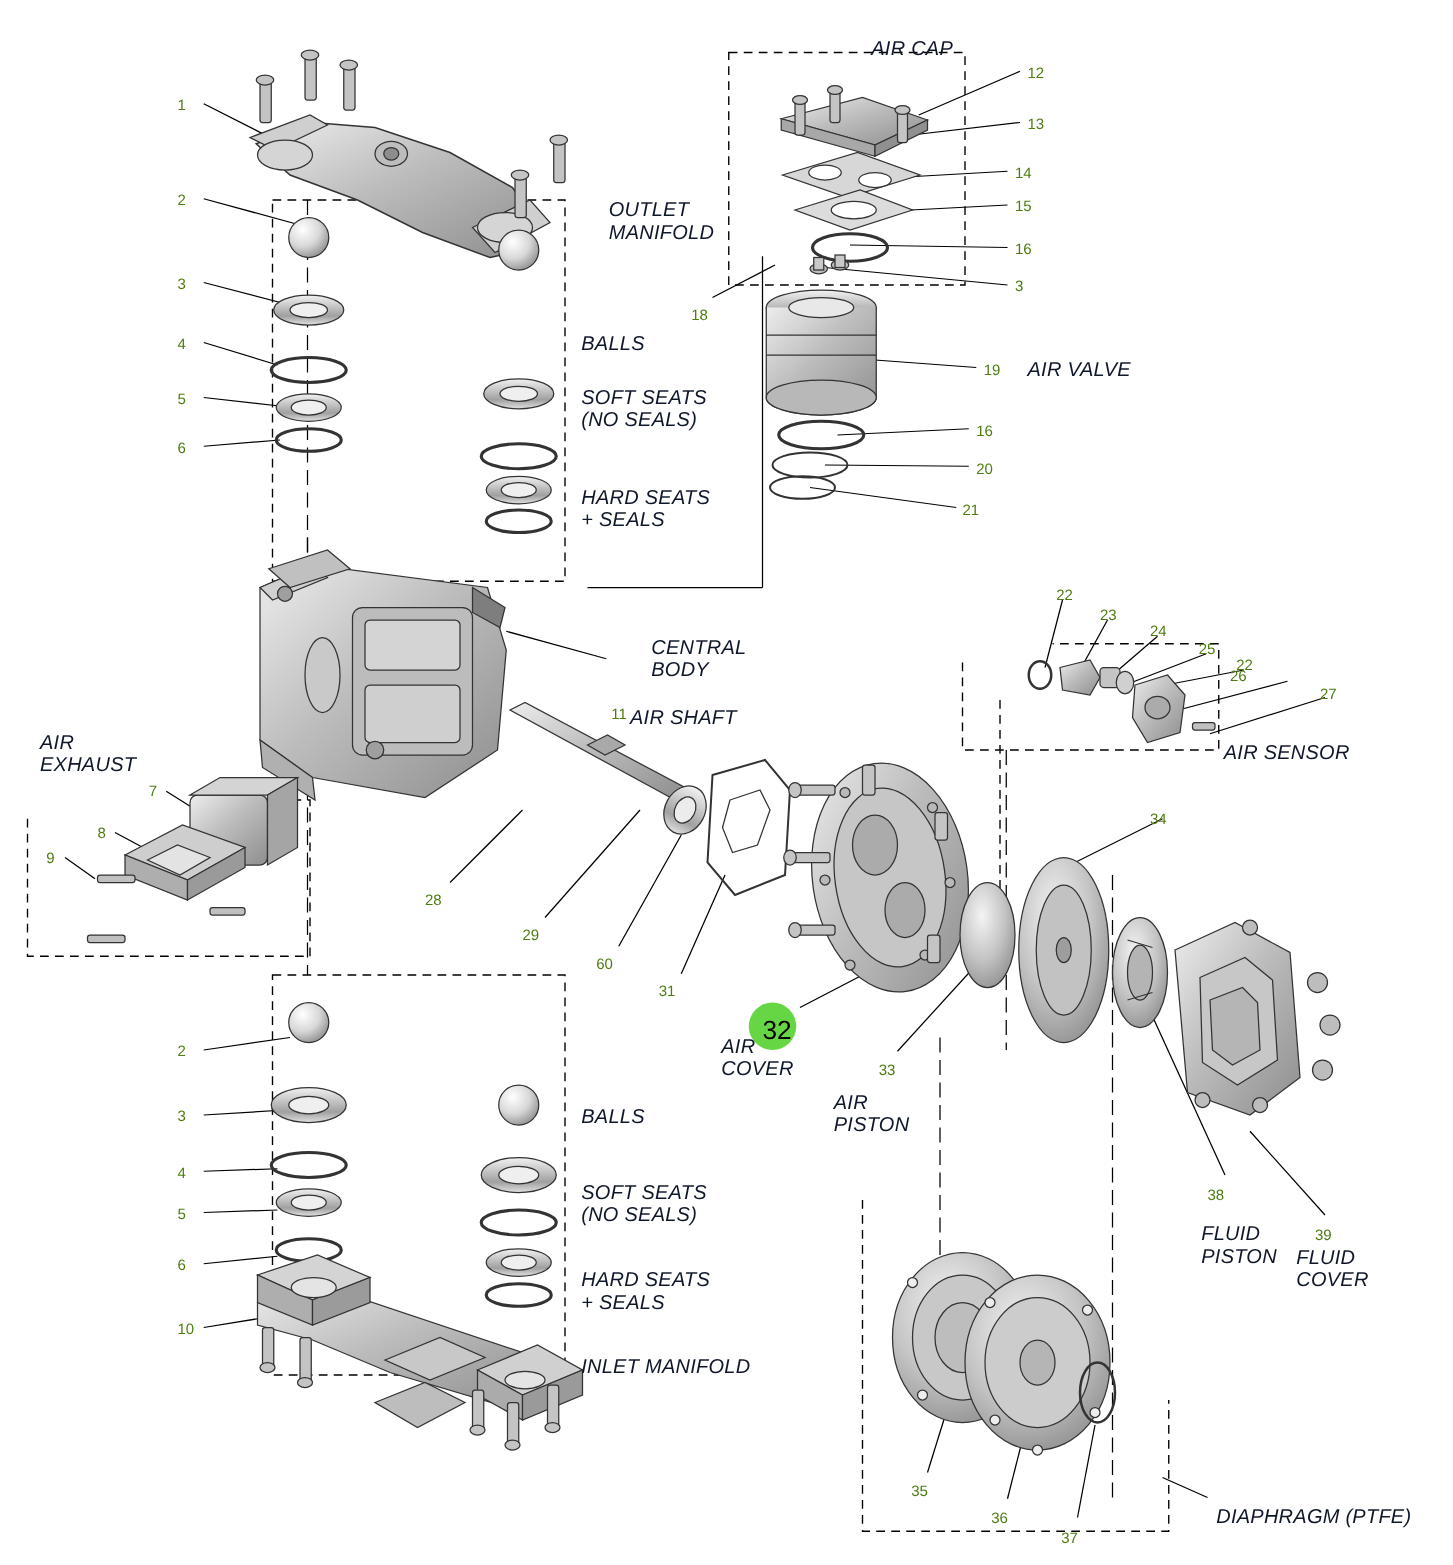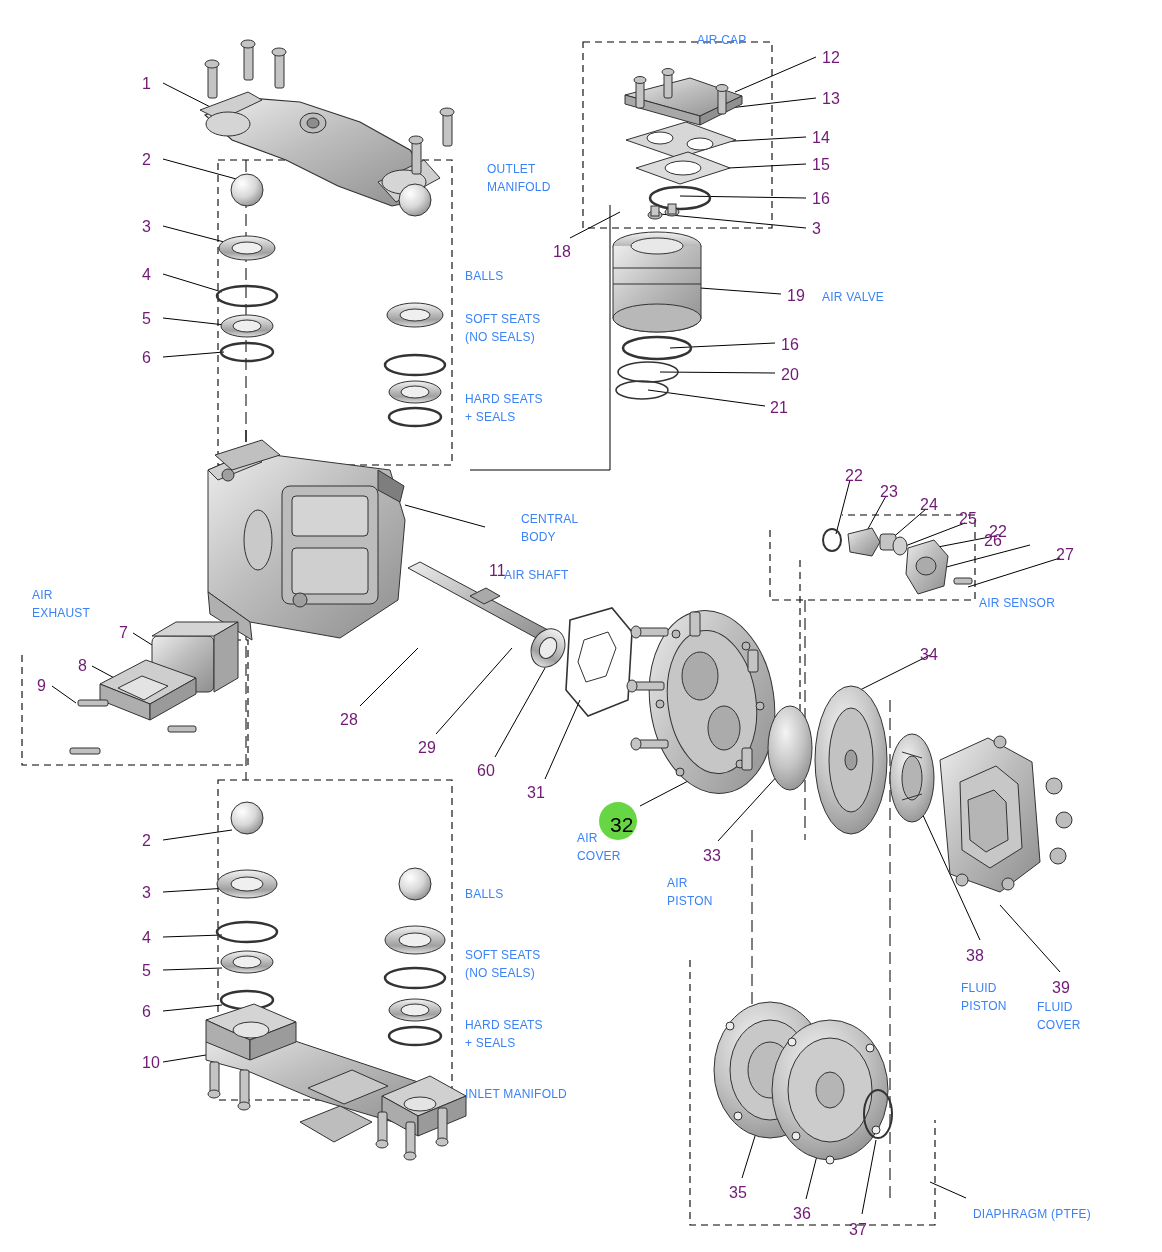--- a/index.html
+++ b/index.html
@@ -1,20 +1,20 @@
 <!DOCTYPE html>
 <html><head>
 <meta charset="utf-8">
 <style>
   html,body{margin:0;padding:0;background:#ffffff;}
   body{font-family:"Liberation Sans", sans-serif;}
   #stage{position:relative;width:1162px;height:1252px;background:#fff;overflow:hidden;}
   #svgroot{position:absolute;left:0;top:0;width:1162px;height:1252px;}
-  .lbl{position:absolute;font-size:12px;color:#3b82f6;line-height:18px;white-space:pre;letter-spacing:.2px;}
-  .num{position:absolute;font-size:16px;color:#701a75;line-height:16px;}
+  .lbl{position:absolute;font-size:16px;color:#0f172a;line-height:18px;white-space:pre;letter-spacing:.2px;font-style:italic;}
+  .num{position:absolute;font-size:12px;color:#4d7c0f;line-height:16px;}
   .hl{position:absolute;width:38px;height:38px;border-radius:50%;background:#4ccf23;opacity:.85;}
   .hlnum{position:absolute;font-size:21px;color:#000;z-index:5;}
 </style>
 </head>
 <body>
 
 <div id="stage">
 
 <svg id="svgroot" viewBox="0 0 1162 1252">
   <defs>

